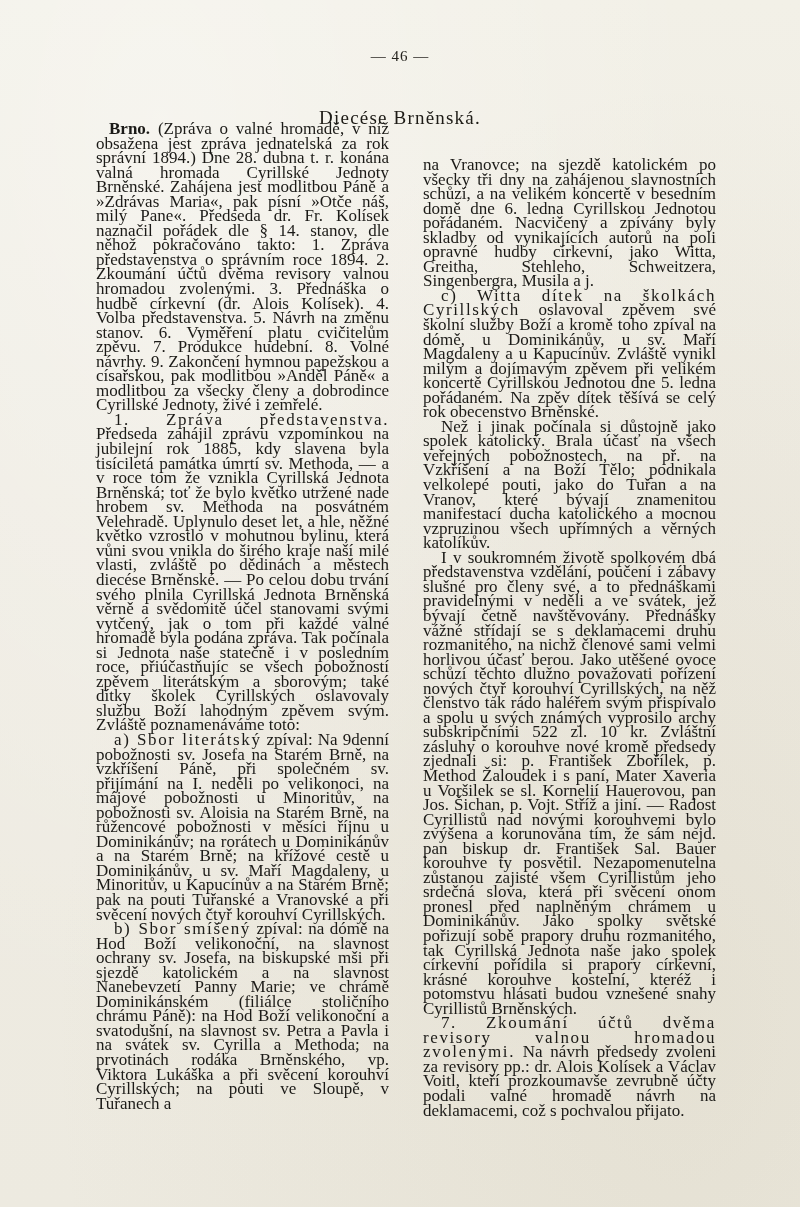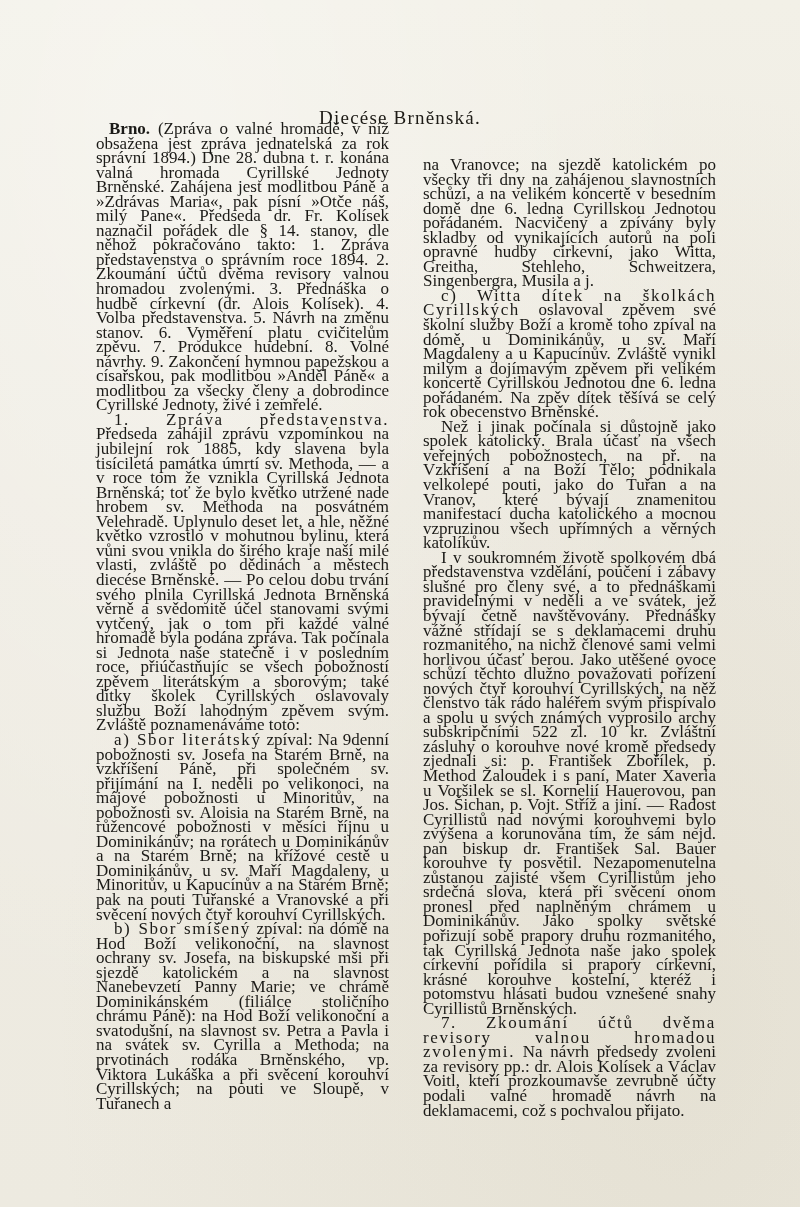--- a/index.html
+++ b/index.html
@@ -86,20 +86,21 @@
   .spaced {
     letter-spacing: 1.6px;
   }
 </style>
 </head>
 <body>
 
 <div class="page">
   <div class="paper-tone"></div>
 
+  <div class="folio">— 46 —</div>
   <div class="doc-title">Diecése Brněnská.</div>
 
   <div class="columns">
 
     <div class="col">
       <p>
         <span class="bold">Brno.</span><span> (Zpráva o valné hromadě, v níž obsažena jest zpráva jednatelská za rok správní 1894.) Dne 28. dubna t. r. konána valná hromada Cyrillské Jednoty Brněnské. Zahájena jest modlitbou Páně a »Zdrávas Maria«, pak písní »Otče náš, milý Pane«. Předseda dr. Fr. Kolísek naznačil pořádek dle § 14. stanov, dle něhož pokračováno takto: 1. Zpráva představenstva o správním roce 1894. 2. Zkoumání účtů dvěma revisory valnou hromadou zvolenými. 3. Přednáška o hudbě církevní (dr. Alois Kolísek). 4. Volba představenstva. 5. Návrh na změnu stanov. 6. Vyměření platu cvičitelům zpěvu. 7. Produkce hudební. 8. Volné návrhy. 9. Zakončení hymnou papežskou a císařskou, pak modlitbou »Anděl Páně« a modlitbou za všecky členy a dobrodince Cyrillské Jednoty, živé i zemřelé.</span>
       </p>
       <p class="indent-more">
         <span class="spaced">1. Zpráva představenstva.</span><span> Předseda zahájil zprávu vzpomínkou na jubilejní rok 1885, kdy slavena byla tisíciletá památka úmrtí sv. Methoda, — a v roce tom že vznikla Cyrillská Jednota Brněnská; toť že bylo květko utržené nade hrobem sv. Methoda na posvátném Velehradě. Uplynulo deset let, a hle, něžné květko vzrostlo v mohutnou bylinu, která vůni svou vnikla do širého kraje naší milé vlasti, zvláště po dědinách a městech diecése Brněnské. — Po celou dobu trvání svého plnila Cyrillská Jednota Brněnská věrně a svědomitě účel stanovami svými vytčený, jak o tom při každé valné hromadě byla podána zpráva. Tak počínala si Jednota naše statečně i v posledním roce, přiúčastňujíc se všech pobožností zpěvem literátským a sborovým; také dítky školek Cyrillských oslavovaly službu Boží lahodným zpěvem svým. Zvláště poznamenáváme toto:</span>
@@ -110,21 +111,21 @@
       <p class="indent-more">
         <span class="spaced">b) Sbor smíšený</span><span> zpíval: na dómě na Hod Boží velikonoční, na slavnost ochrany sv. Josefa, na biskupské mši při sjezdě katolickém a na slavnost Nanebevzetí Panny Marie; ve chrámě Dominikánském (filiálce stoličního chrámu Páně): na Hod Boží velikonoční a svatodušní, na slavnost sv. Petra a Pavla i na svátek sv. Cyrilla a Methoda; na prvotinách rodáka Brněnského, vp. Viktora Lukáška a při svěcení korouhví Cyrillských; na pouti ve Sloupě, v Tuřanech a</span>
       </p>
     </div>
 
     <div class="col">
       <p class="noindent">
         <span>na Vranovce; na sjezdě katolickém po všecky tři dny na zahájenou slavnostních schůzí, a na velikém koncertě v besedním domě dne 6. ledna Cyrillskou Jednotou pořádaném. Nacvičeny a zpívány byly skladby od vynikajících autorů na poli opravné hudby církevní, jako Witta, Greitha, Stehleho, Schweitzera, Singenbergra, Musila a j.</span>
       </p>
       <p class="indent-more">
-        <span class="spaced">c) Witta dítek na školkách Cyrillských</span><span> oslavoval zpěvem své školní služby Boží a kromě toho zpíval na dómě, u Dominikánův, u sv. Maří Magdaleny a u Kapucínův. Zvláště vynikl milým a dojímavým zpěvem při velikém koncertě Cyrillskou Jednotou dne 6. ledna pořádaném. Na zpěv dítek těšívá se celý rok obecenstvo Brněnské.</span>
+        <span class="spaced">c) Witta dítek na školkách Cyrillských</span><span> oslavoval zpěvem své školní služby Boží a kromě toho zpíval na dómě, u Dominikánův, u sv. Maří Magdaleny a u Kapucínův. Zvláště vynikl milým a dojímavým zpěvem při velikém koncertě Cyrillskou Jednotou dne 5. ledna pořádaném. Na zpěv dítek těšívá se celý rok obecenstvo Brněnské.</span>
       </p>
       <p class="indent-more">
         <span>Než i jinak počínala si důstojně jako spolek katolický. Brala účasť na všech veřejných pobožnostech, na př. na Vzkříšení a na Boží Tělo; podnikala velkolepé pouti, jako do Tuřan a na Vranov, které bývají znamenitou manifestací ducha katolického a mocnou vzpruzinou všech upřímných a věrných katolíkův.</span>
       </p>
       <p class="indent-more">
         <span>I v soukromném životě spolkovém dbá představenstva vzdělání, poučení i zábavy slušné pro členy své, a to přednáškami pravidelnými v neděli a ve svátek, jež bývají četně navštěvovány. Přednášky vážné střídají se s deklamacemi druhu rozmanitého, na nichž členové sami velmi horlivou účasť berou. Jako utěšené ovoce schůzí těchto dlužno považovati pořízení nových čtyř korouhví Cyrillských, na něž členstvo tak rádo haléřem svým přispívalo a spolu u svých známých vyprosilo archy subskripčními 522 zl. 10 kr. Zvláštní zásluhy o korouhve nové kromě předsedy zjednali si: p. František Zbořílek, p. Method Žaloudek i s paní, Mater Xaveria u Voršilek se sl. Kornelií Hauerovou, pan Jos. Šichan, p. Vojt. Stříž a jiní. — Radost Cyrillistů nad novými korouhvemi bylo zvýšena a korunována tím, že sám nejd. pan biskup dr. František Sal. Bauer korouhve ty posvětil. Nezapomenutelna zůstanou zajisté všem Cyrillistům jeho srdečná slova, která při svěcení onom pronesl před naplněným chrámem u Dominikánův. Jako spolky světské pořizují sobě prapory druhu rozmanitého, tak Cyrillská Jednota naše jako spolek církevní pořídila si prapory církevní, krásné korouhve kostelní, kteréž i potomstvu hlásati budou vznešené snahy Cyrillistů Brněnských.</span>
       </p>
       <p class="indent-more">
         <span class="spaced">7. Zkoumání účtů dvěma revisory valnou hromadou zvolenými.</span><span> Na návrh předsedy zvoleni za revisory pp.: dr. Alois Kolísek a Václav Voitl, kteří prozkoumavše zevrubně účty podali valné hromadě návrh na deklamacemi, což s pochvalou přijato.</span>
       </p>

